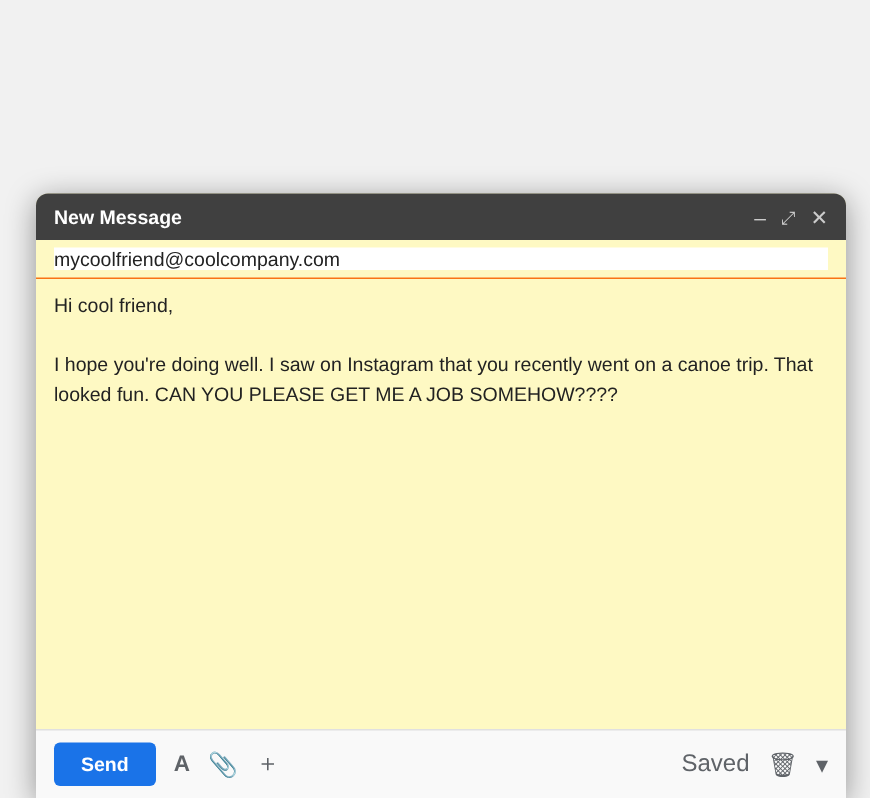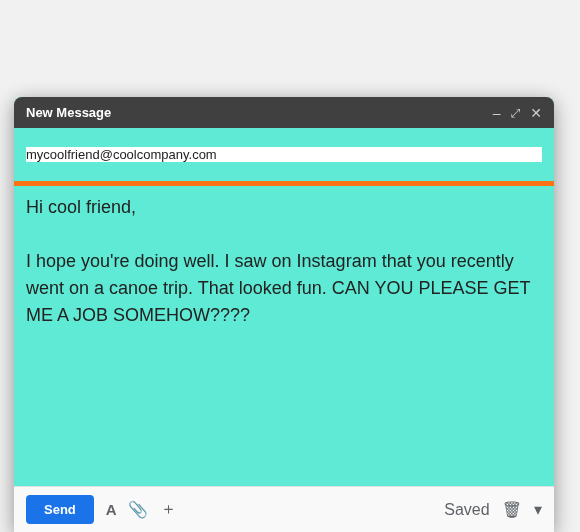--- a/index.html
+++ b/index.html
@@ -9,28 +9,28 @@
       background: #f1f1f1;
       display: flex;
       justify-content: center;
       align-items: center;
       width: 580px;
       height: 532px;
       overflow: hidden;
     }
     .compose-window {
       width: 540px;
-      background: #5eead4;
+      background: #fef9c3;
       border-radius: 8px 8px 0 0;
       box-shadow: 0 4px 20px rgba(0,0,0,0.4);
       display: flex;
       flex-direction: column;
       position: absolute;
       bottom: 0;
-      right: 26px;
+      right: 16px;
     }
     .compose-header {
       background: #404040;
       color: #fff;
       padding: 8px 12px;
       border-radius: 8px 8px 0 0;
       display: flex;
       align-items: center;
       justify-content: space-between;
       cursor: pointer;
@@ -44,38 +44,38 @@
       gap: 10px;
       align-items: center;
     }
     .compose-header-controls span {
       cursor: pointer;
       color: #ccc;
       font-size: 14px;
       line-height: 1;
     }
     .compose-field {
-      border-bottom: 5px solid #f97316;
-      padding: 19px 12px;
+      border-bottom: 1px solid #f97316;
+      padding: 5px 12px;
       display: flex;
       align-items: center;
     }
     .compose-field input {
       border: none;
       outline: none;
       width: 100%;
       font-size: 13px;
       color: #222;
     }
     .compose-body {
       flex: 1;
       min-height: 300px;
       padding: 8px 12px;
       outline: none;
-      font-size: 18px;
+      font-size: 13px;
       color: #222;
       line-height: 1.5;
       overflow-y: auto;
     }
     .compose-footer {
       border-top: 1px solid #e0e0e0;
       padding: 8px 12px;
       display: flex;
       align-items: center;
       gap: 12px;

